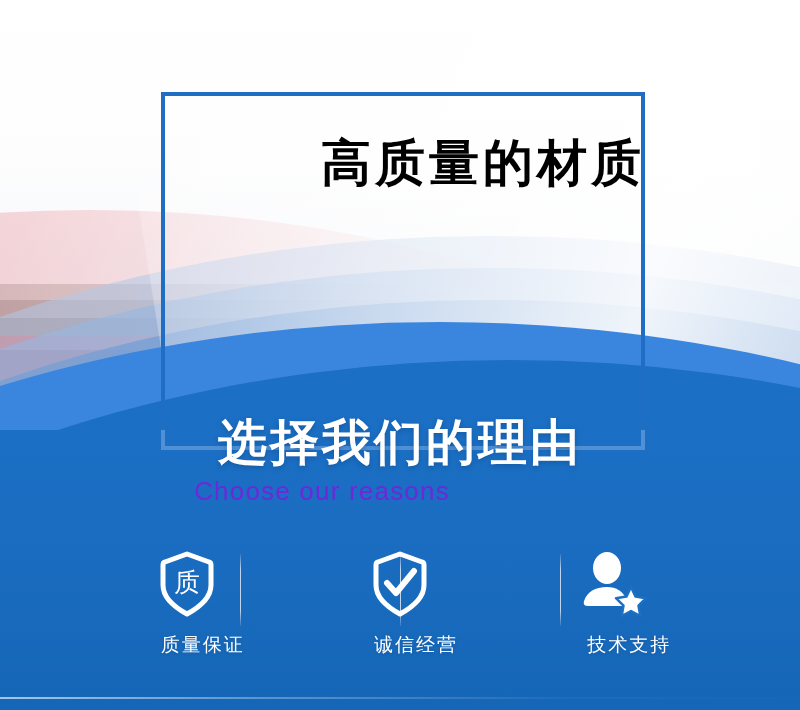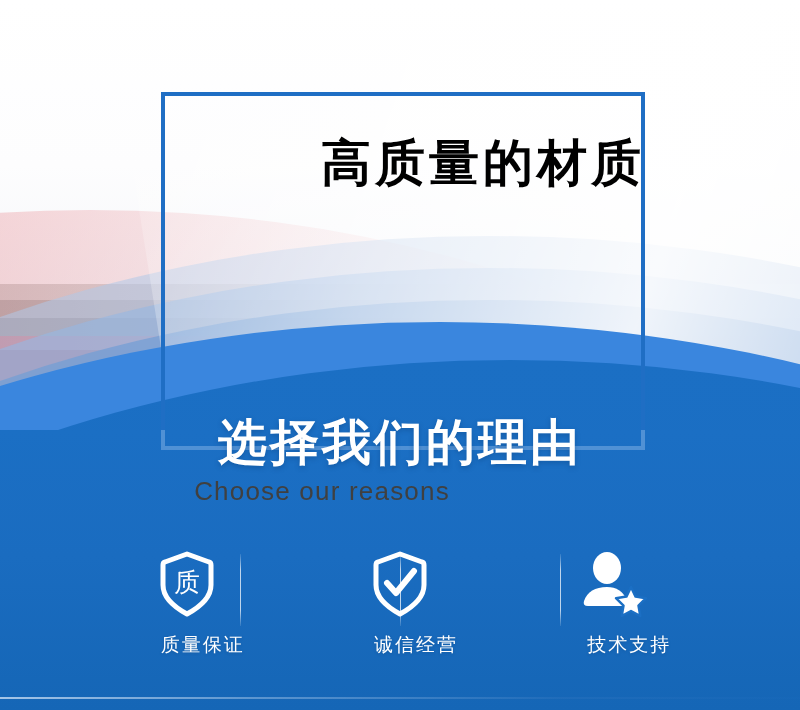--- a/index.html
+++ b/index.html
@@ -149,21 +149,21 @@
     font-size: 49px;
     line-height: 56px;
     letter-spacing: 3px;
     text-shadow: 0 2px 5px rgba(10,55,110,0.35);
   }
   .sub-head {
     position: absolute;
     left: 0; top: 476px;
     width: 644px;
     text-align: center;
-    color: #404040;
+    color: #6d28d9;
     font-weight: 400;
     font-size: 26px;
     letter-spacing: 1.2px;
   }
 
   
   .features {
     position: absolute;
     left: 80px; top: 548px;
     width: 640px; height: 130px;

